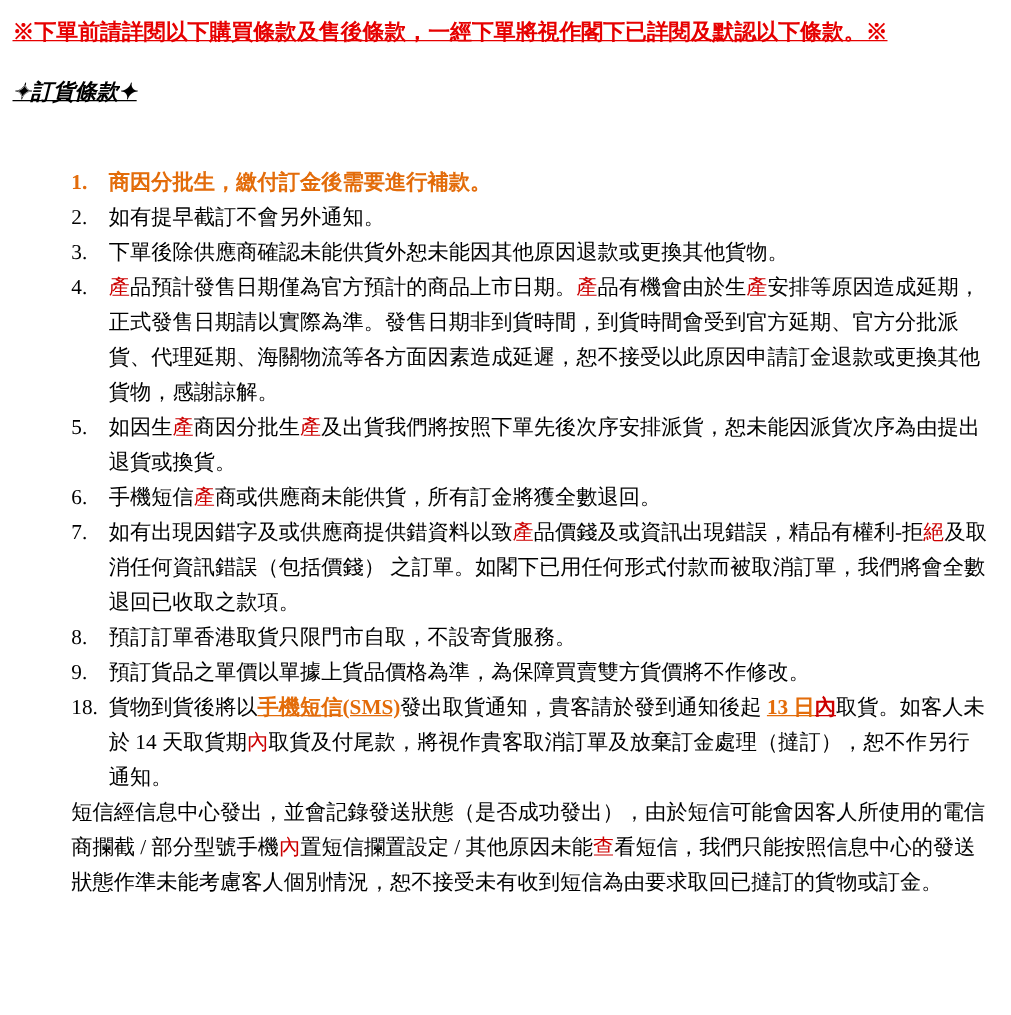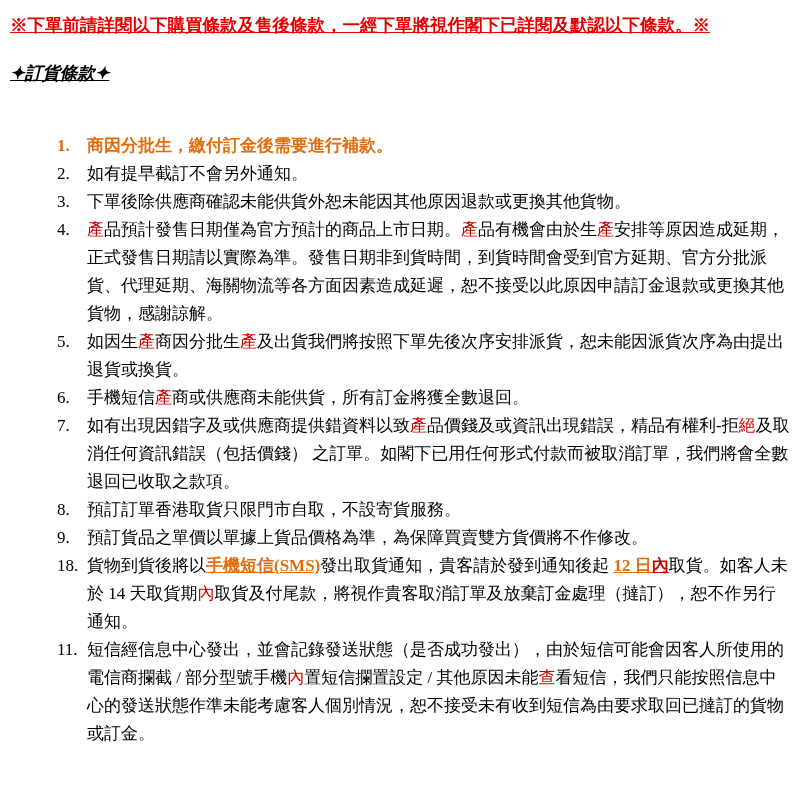--- a/index.html
+++ b/index.html
@@ -92,20 +92,19 @@
       <div class="term-item">
         <span class="term-num">8.</span>
         <span class="term-text"><span>預訂訂單香港取貨只限門市自取，不設寄貨服務。</span></span>
       </div>
       <div class="term-item">
         <span class="term-num">9.</span>
         <span class="term-text"><span>預訂貨品之單價以單據上貨品價格為準，為保障買賣雙方貨價將不作修改。</span></span>
       </div>
       <div class="term-item">
         <span class="term-num">18.</span>
-        <span class="term-text"><span>貨物到貨後將以</span><span class="seg-orange seg-underline">手機短信(SMS)</span><span>發出取貨通知，貴客請於發到通知後起 </span><span class="seg-orange seg-underline">12 日</span><span class="seg-redchar-bold seg-underline">內</span><span>取貨。如客人未於 14 天取貨期</span><span class="seg-redchar">內</span><span>取貨及付尾款，將視作貴客取消訂單及放棄訂金處理（撻訂），恕不作另行通知。</span></span>
+        <span class="term-text"><span>貨物到貨後將以</span><span class="seg-orange seg-underline">手機短信(SMS)</span><span>發出取貨通知，貴客請於發到通知後起 </span><span class="seg-orange seg-underline">13 日</span><span class="seg-redchar-bold seg-underline">內</span><span>取貨。如客人未於 14 天取貨期</span><span class="seg-redchar">內</span><span>取貨及付尾款，將視作貴客取消訂單及放棄訂金處理（撻訂），恕不作另行通知。</span></span>
       </div>
       <div class="term-item">
-        <span class="term-num">11.</span>
         <span class="term-text"><span>短信經信息中心發出，並會記錄發送狀態（是否成功發出），由於短信可能會因客人所使用的電信商攔截 / 部分型號手機</span><span class="seg-redchar">內</span><span>置短信攔置設定 / 其他原因未能</span><span class="seg-redchar">查</span><span>看短信，我們只能按照信息中心的發送狀態作準未能考慮客人個別情況，恕不接受未有收到短信為由要求取回已撻訂的貨物或訂金。</span></span>
       </div>
     </div>
 </div>
 
 </body></html>

